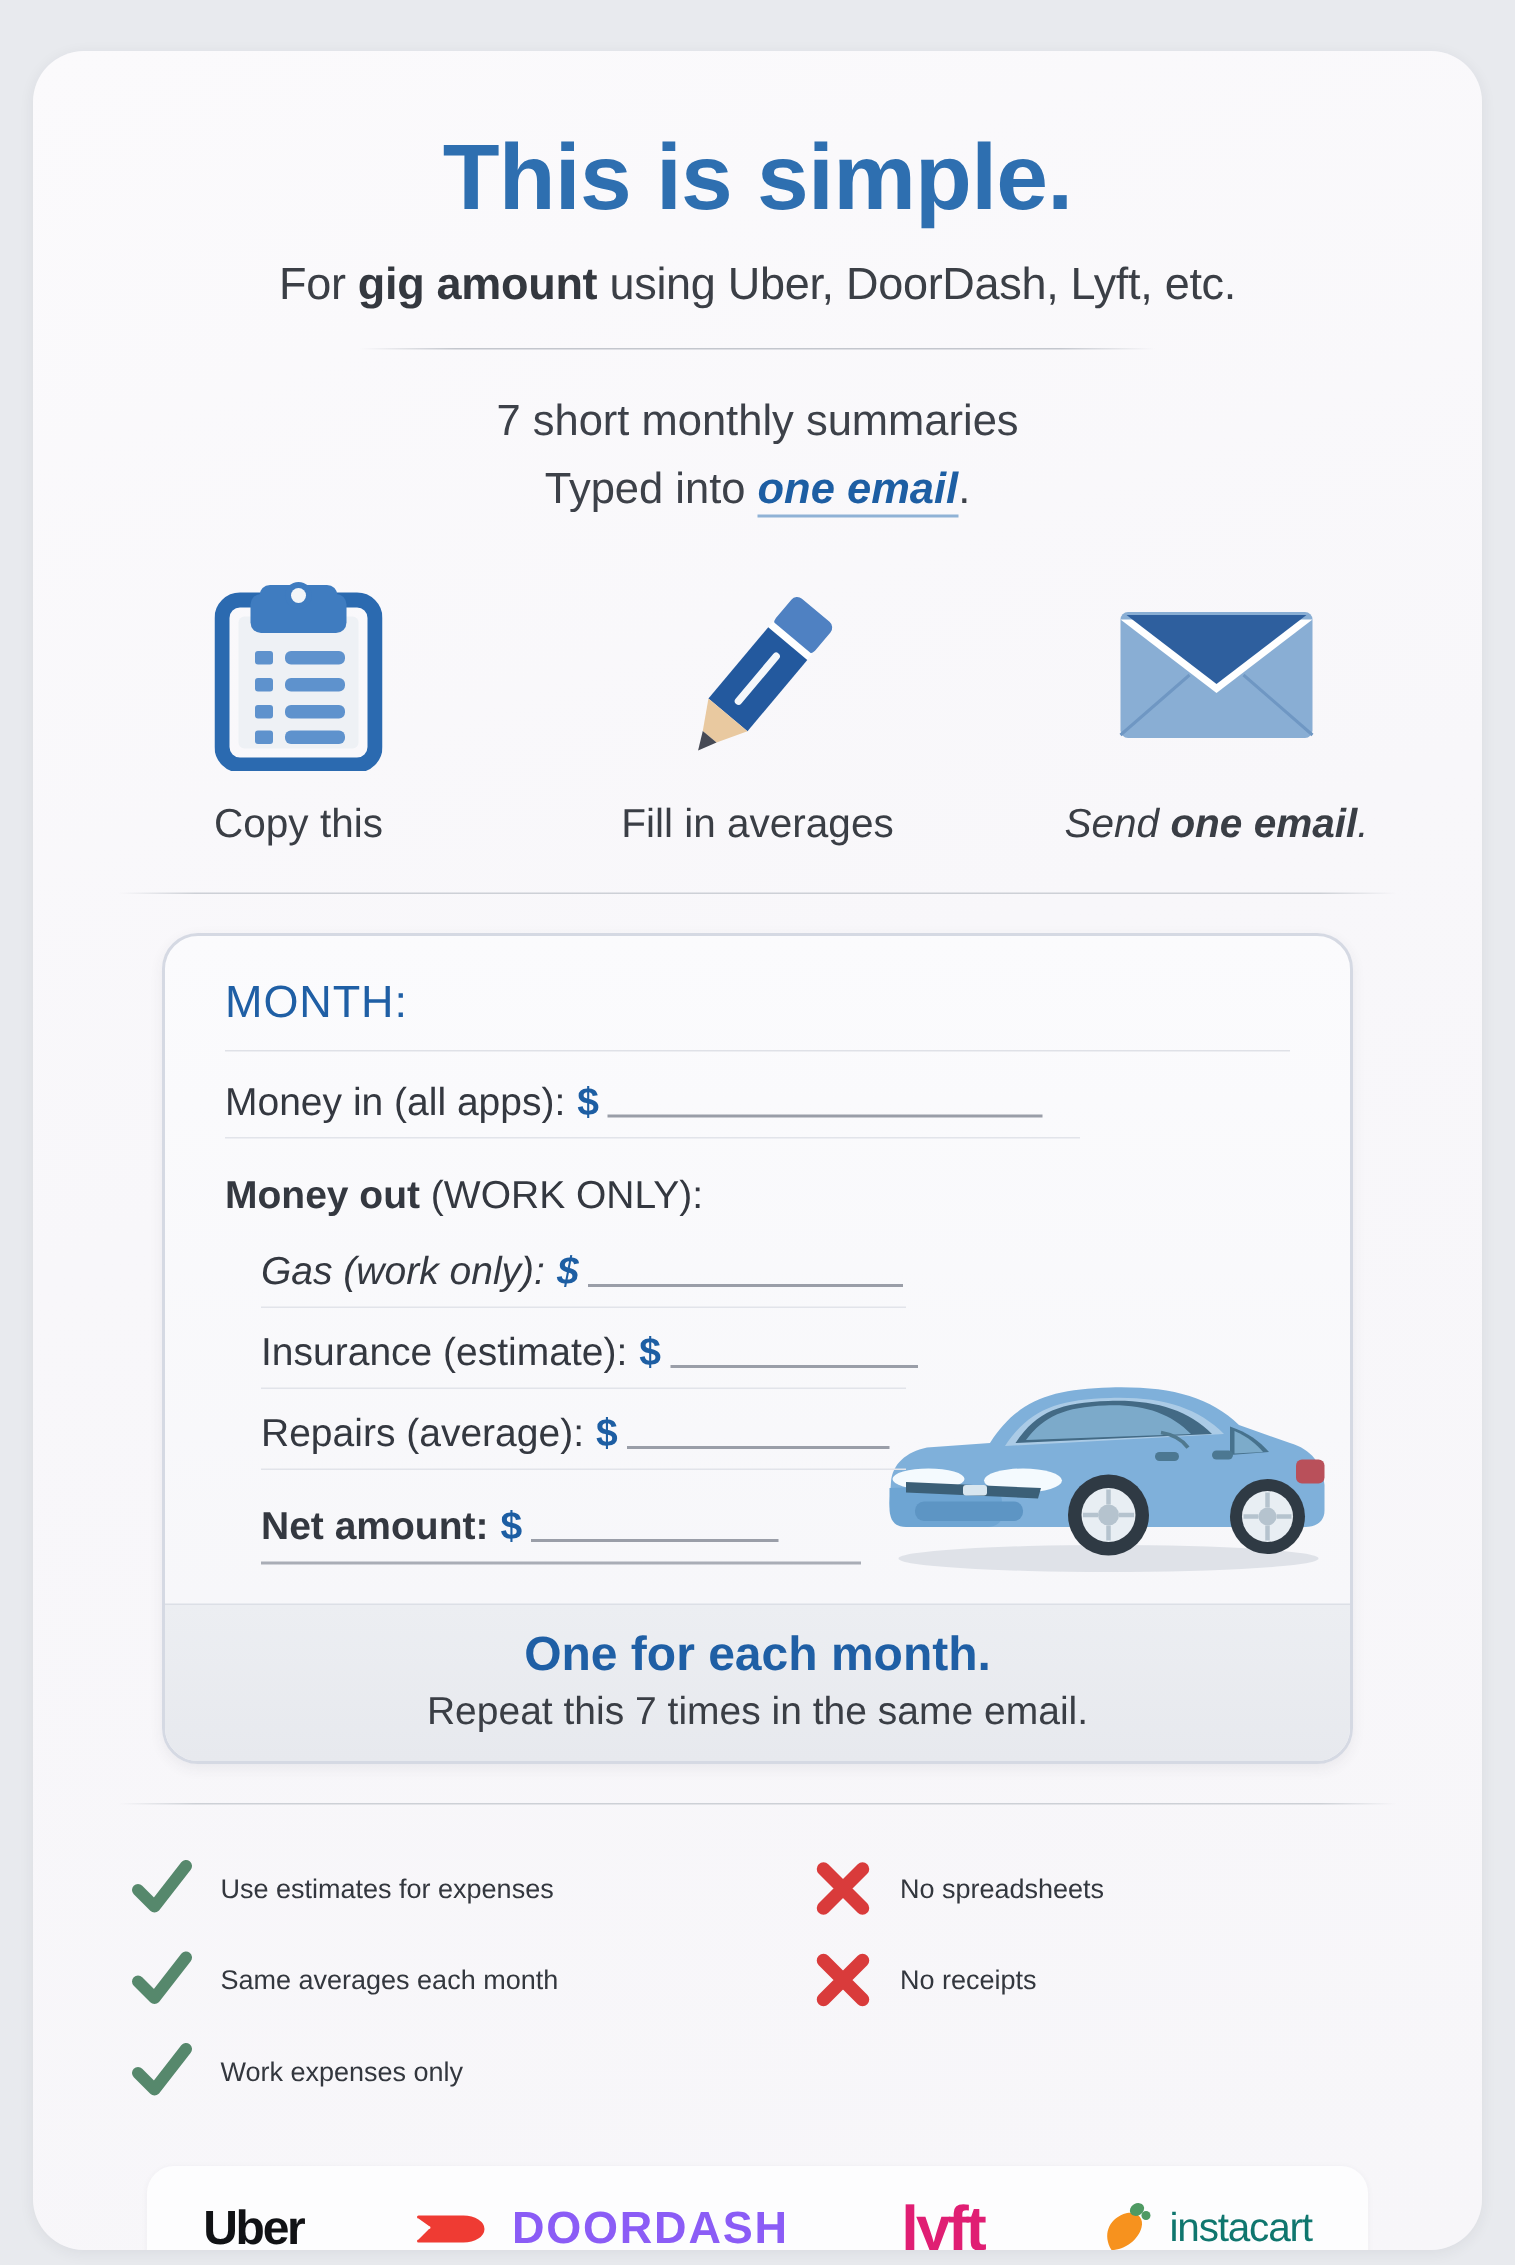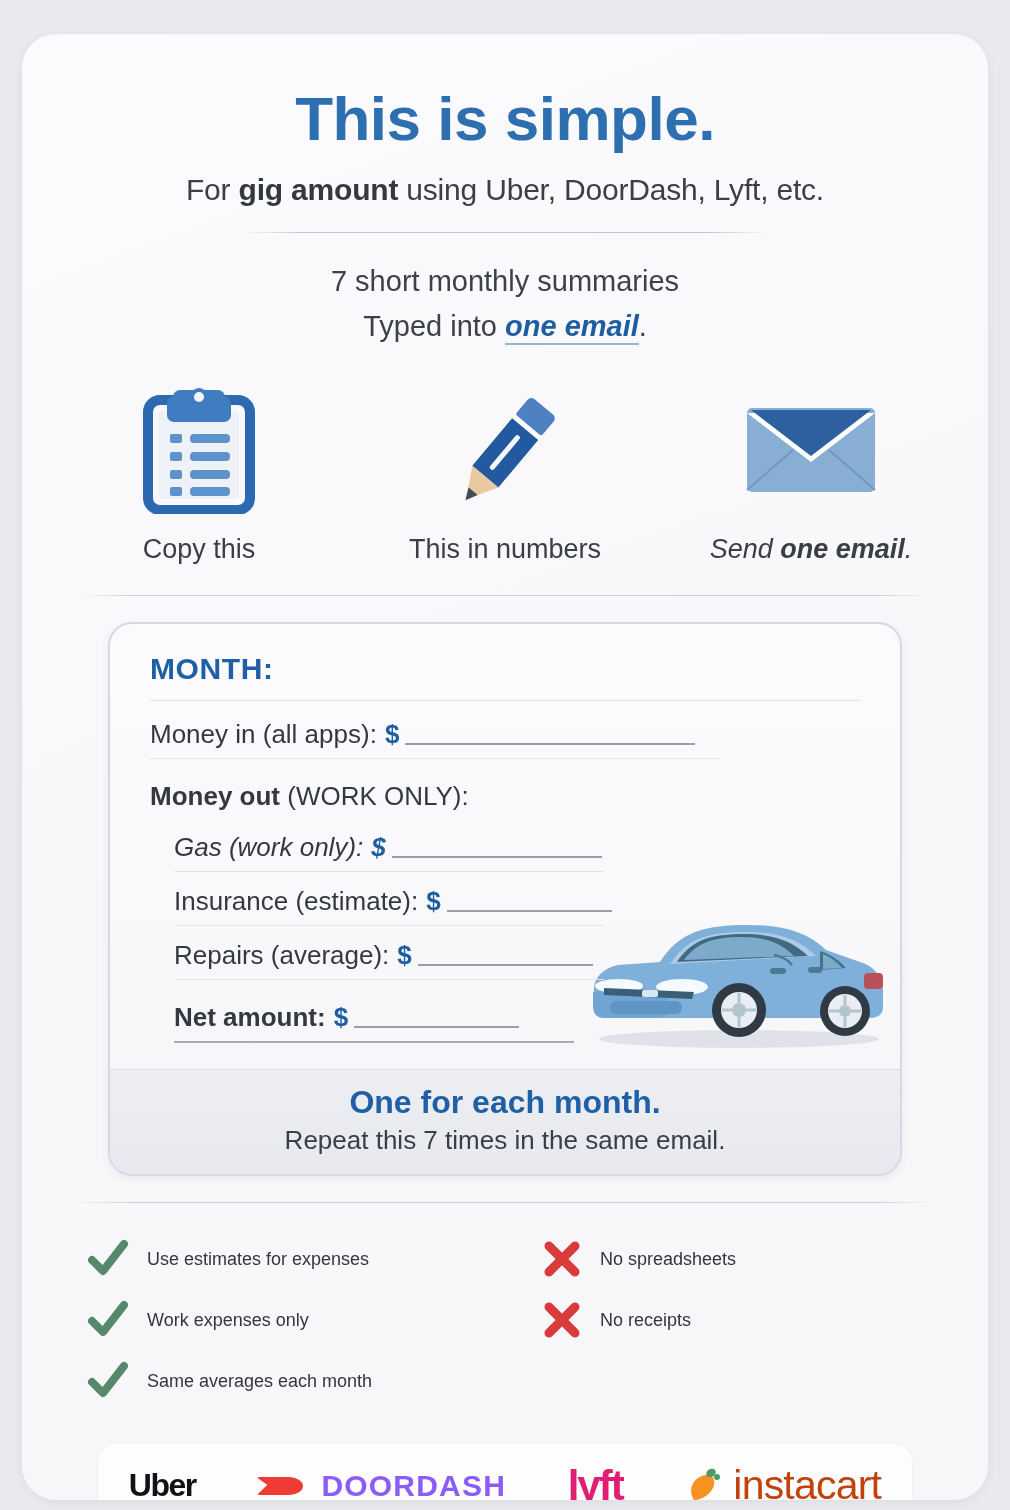--- a/index.html
+++ b/index.html
@@ -104,21 +104,21 @@
     border: 2px solid #d5d9e3;
     border-radius: 24px;
     background: linear-gradient(180deg, #fbfbfd 0%, #f6f6f9 100%);
     box-shadow: 0 3px 9px rgba(55,60,75,.07);
     overflow: hidden;
   }
   .card-body { padding: 28px 40px 26px 40px; position: relative; z-index: 2; }
 
   .card-month {
     font-size: 30px;
-    font-weight: bold;
+    font-weight: normal;
     color: #1f5fa5;
     letter-spacing: 0.6px;
   }
   .rule {
     height: 1px;
     background: #dfe1e7;
     margin: 14px 0 0 0;
   }
   .row {
     display: flex;
@@ -253,22 +253,22 @@
     font-weight: bold;
     color: #e01e73;
     letter-spacing: -2px;
   }
   .logo-ic {
     display: flex;
     align-items: center;
     gap: 9px;
   }
   .logo-ic-text {
-    font-size: 41px;
-    color: #c2410c;
+    font-size: 27px;
+    color: #0f766e;
     letter-spacing: -0.8px;
   }
 </style>
 </head>
 <body>
 
 <div class="page">
 
   <h1 class="title">This is simple.</h1>
 
@@ -313,21 +313,21 @@
           <g transform="rotate(40 65 64)">
             <rect x="50" y="6" width="34" height="26" rx="5" fill="#4f81c2"></rect>
             <rect x="50" y="30" width="34" height="7" fill="#ffffff"></rect>
             <rect x="50" y="35" width="34" height="62" fill="#23599e"></rect>
             <rect x="64" y="44" width="5" height="44" rx="2.5" fill="#f4f7fb"></rect>
             <polygon points="50,97 84,97 73,116 61,116" fill="#e9c9a0"></polygon>
             <polygon points="61,116 73,116 67,128" fill="#474a55"></polygon>
           </g>
         </svg>
       </div>
-      <div class="step-label">This in numbers</div>
+      <div class="step-label">Fill in averages</div>
     </div>
 
     <div class="step">
       <div class="step-icon">
         <svg width="132" height="100" viewBox="0 0 132 100">
           <rect x="2" y="8" width="128" height="84" rx="5" fill="#89aed4"></rect>
           <path d="M2 13 L66 62 L130 13 Z" fill="#ffffff"></path>
           <path d="M6 10 L66 56 L126 10 Z" fill="#2e5f9e"></path>
           <path d="M2 90 L48 50 M130 90 L84 50" stroke="#6f97c3" stroke-width="2" fill="none"></path>
         </svg>
@@ -436,27 +436,27 @@
       <div class="chk-item">
         <svg width="42" height="42" viewBox="0 0 42 42">
           <path d="M5 22 L16 33 L37 6" stroke="#56886c" stroke-width="8" fill="none" stroke-linecap="round" stroke-linejoin="round"></path>
         </svg>
         <span class="chk-text">Use estimates for expenses</span>
       </div>
       <div class="chk-item">
         <svg width="42" height="42" viewBox="0 0 42 42">
           <path d="M5 22 L16 33 L37 6" stroke="#56886c" stroke-width="8" fill="none" stroke-linecap="round" stroke-linejoin="round"></path>
         </svg>
-        <span class="chk-text">Work expenses only</span>
+        <span class="chk-text">Same averages each month</span>
       </div>
       <div class="chk-item">
         <svg width="42" height="42" viewBox="0 0 42 42">
           <path d="M5 22 L16 33 L37 6" stroke="#56886c" stroke-width="8" fill="none" stroke-linecap="round" stroke-linejoin="round"></path>
         </svg>
-        <span class="chk-text">Same averages each month</span>
+        <span class="chk-text">Work expenses only</span>
       </div>
     </div>
 
     <div class="col-no">
       <div class="chk-item">
         <svg width="40" height="40" viewBox="0 0 40 40">
           <path d="M7 7 L33 33 M33 7 L7 33" stroke="#d93b3b" stroke-width="9" fill="none" stroke-linecap="round"></path>
         </svg>
         <span class="chk-text">No spreadsheets</span>
       </div>

